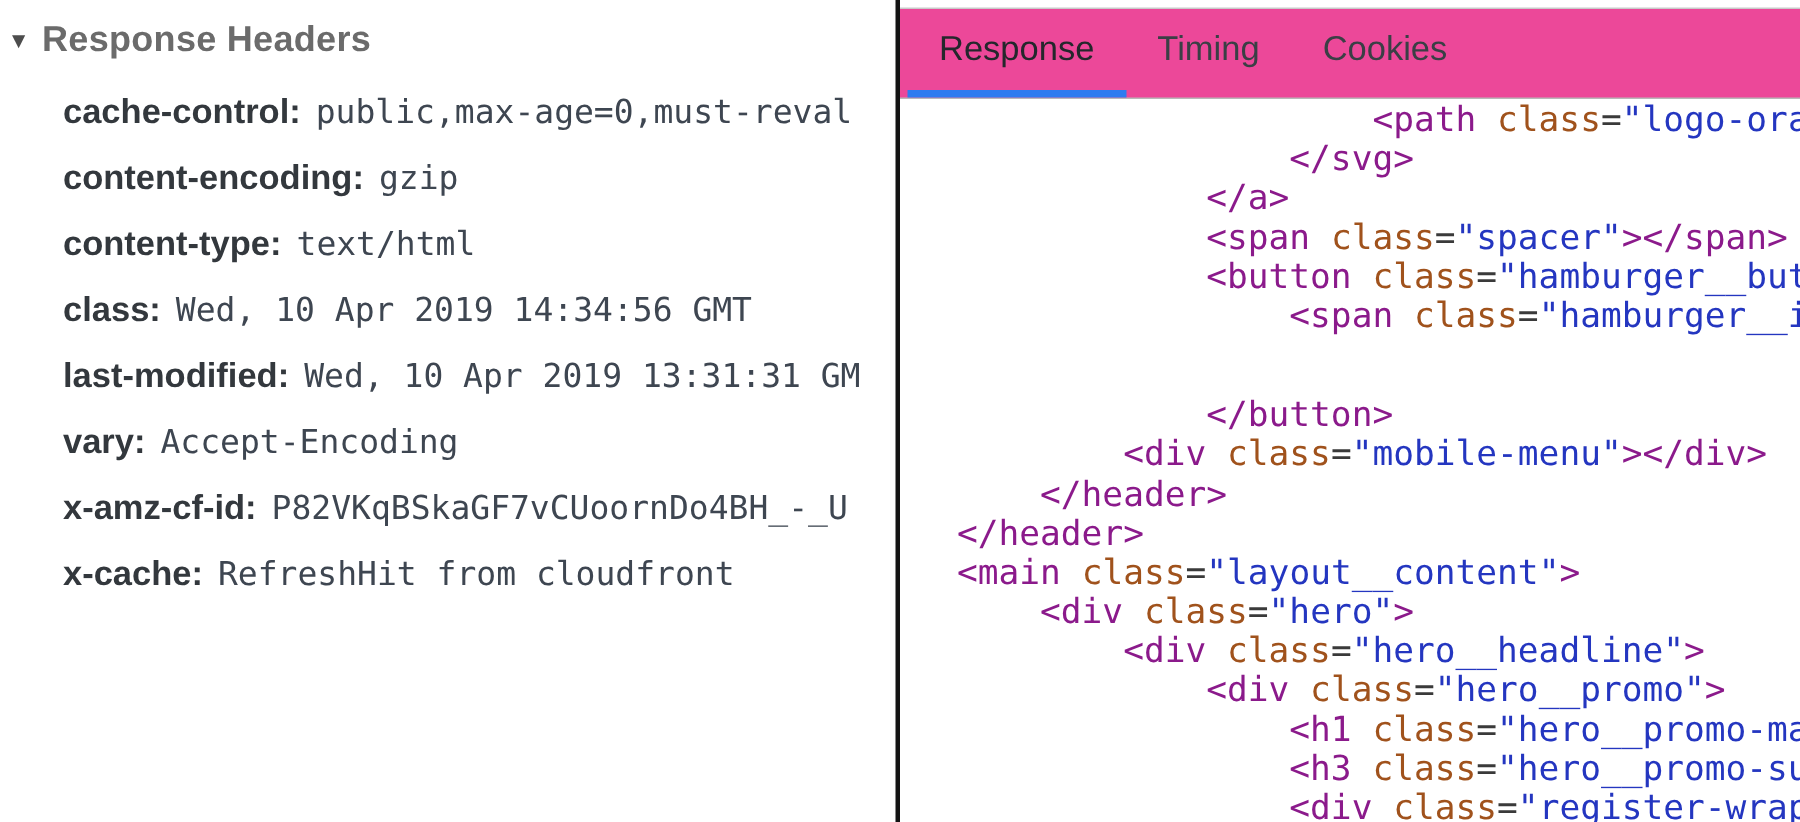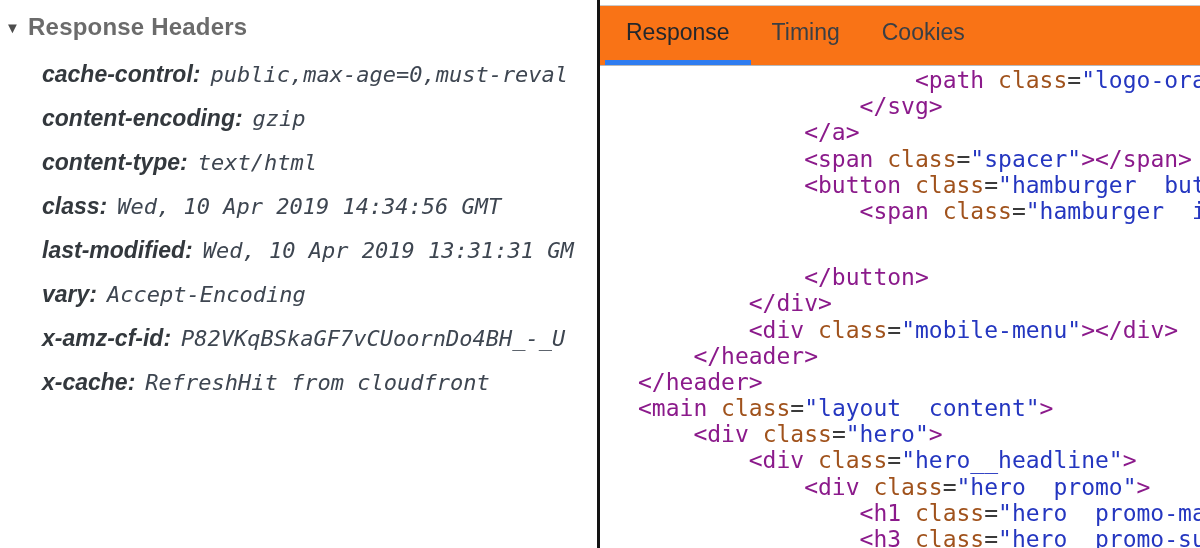--- a/index.html
+++ b/index.html
@@ -16,36 +16,36 @@
   }
   
   .headers-panel{
     position:absolute;left:0;top:0;width:597px;height:548px;background:#fff;overflow:hidden;
   }
   .panel-title{
     display:flex;align-items:center;margin:13px 0 0 5px;
     font-size:24px;font-weight:bold;color:#6b6b6b;letter-spacing:.2px;
   }
   .tri{font-size:15px;color:#4d4d4d;margin-right:8px;line-height:1;}
-  .headers-list{margin-top:11px;font-style:italic;}
+  .headers-list{margin-top:11px;}
   .header-row{
     height:44px;display:flex;align-items:baseline;padding-left:42px;
     white-space:nowrap;overflow:hidden;line-height:44px;
   }
   .hname{font-weight:bold;font-size:23px;color:#33383d;flex:none;}
   .hval{
     font-family:"DejaVu Sans Mono",monospace;font-size:22px;color:#3e4651;
     margin-left:10px;flex:none;
   }
   
   .divider{position:absolute;left:597px;top:0;width:3px;height:548px;background:#131313;}
   
   .response-panel{position:absolute;left:600px;top:0;width:600px;height:548px;background:#fff;overflow:hidden;}
   .tabbar{
-    position:relative;height:66px;background:#f97316;
+    position:relative;height:66px;background:#ec4899;
     border-bottom:1px solid #b9b9b9;
     box-shadow:inset 0 5px 0 #ffffff, inset 0 6px 0 #c9c9c9;
     display:flex;align-items:center;padding-left:5px;box-sizing:border-box;
   }
   .tab{
     position:relative;height:100%;display:flex;align-items:center;
     padding:0 21px;font-size:23px;color:#3a3f45;cursor:default;
   }
   .tab.active{color:#24272c;}
   .tab.active::after{
@@ -117,21 +117,20 @@
         <div class="tab">Cookies</div>
       </nav>
     <div class="code" id="code">
         <div class="code-line" style="padding-left: 20ch;"><span class="tk-tag">&lt;path </span><span class="tk-attr">class</span><span class="tk-eq">=</span><span class="tk-val">"logo-oran</span></div>
         <div class="code-line" style="padding-left: 16ch;"><span class="tk-tag">&lt;/svg&gt;</span></div>
         <div class="code-line" style="padding-left: 12ch;"><span class="tk-tag">&lt;/a&gt;</span></div>
         <div class="code-line" style="padding-left: 12ch;"><span class="tk-tag">&lt;span </span><span class="tk-attr">class</span><span class="tk-eq">=</span><span class="tk-val">"spacer"</span><span class="tk-tag">&gt;&lt;/span&gt;</span></div>
         <div class="code-line" style="padding-left: 12ch;"><span class="tk-tag">&lt;button </span><span class="tk-attr">class</span><span class="tk-eq">=</span><span class="tk-val">"hamburger__but</span></div>
         <div class="code-line" style="padding-left: 16ch;"><span class="tk-tag">&lt;span </span><span class="tk-attr">class</span><span class="tk-eq">=</span><span class="tk-val">"hamburger__i</span></div>
         <div class="code-line" style="padding-left: 12ch; margin-top: 40px;"><span class="tk-tag">&lt;/button&gt;</span></div>
-        <div class="code-line" style="padding-left: 8ch;"><span class="tk-tag">&lt;/div&gt;</span></div>
         <div class="code-line" style="padding-left: 8ch;"><span class="tk-tag">&lt;div </span><span class="tk-attr">class</span><span class="tk-eq">=</span><span class="tk-val">"mobile-menu"</span><span class="tk-tag">&gt;&lt;/div&gt;</span></div>
         <div class="code-line" style="padding-left: 4ch;"><span class="tk-tag">&lt;/header&gt;</span></div>
         <div class="code-line" style="padding-left: 0ch;"><span class="tk-tag">&lt;/header&gt;</span></div>
         <div class="code-line" style="padding-left: 0ch;"><span class="tk-tag">&lt;main </span><span class="tk-attr">class</span><span class="tk-eq">=</span><span class="tk-val">"layout__content"</span><span class="tk-tag">&gt;</span></div>
         <div class="code-line" style="padding-left: 4ch;"><span class="tk-tag">&lt;div </span><span class="tk-attr">class</span><span class="tk-eq">=</span><span class="tk-val">"hero"</span><span class="tk-tag">&gt;</span></div>
         <div class="code-line" style="padding-left: 8ch;"><span class="tk-tag">&lt;div </span><span class="tk-attr">class</span><span class="tk-eq">=</span><span class="tk-val">"hero__headline"</span><span class="tk-tag">&gt;</span></div>
         <div class="code-line" style="padding-left: 12ch;"><span class="tk-tag">&lt;div </span><span class="tk-attr">class</span><span class="tk-eq">=</span><span class="tk-val">"hero__promo"</span><span class="tk-tag">&gt;</span></div>
         <div class="code-line" style="padding-left: 16ch;"><span class="tk-tag">&lt;h1 </span><span class="tk-attr">class</span><span class="tk-eq">=</span><span class="tk-val">"hero__promo-ma</span></div>
         <div class="code-line" style="padding-left: 16ch;"><span class="tk-tag">&lt;h3 </span><span class="tk-attr">class</span><span class="tk-eq">=</span><span class="tk-val">"hero__promo-su</span></div>
         <div class="code-line" style="padding-left: 16ch;"><span class="tk-tag">&lt;div </span><span class="tk-attr">class</span><span class="tk-eq">=</span><span class="tk-val">"register-wrap</span></div>

